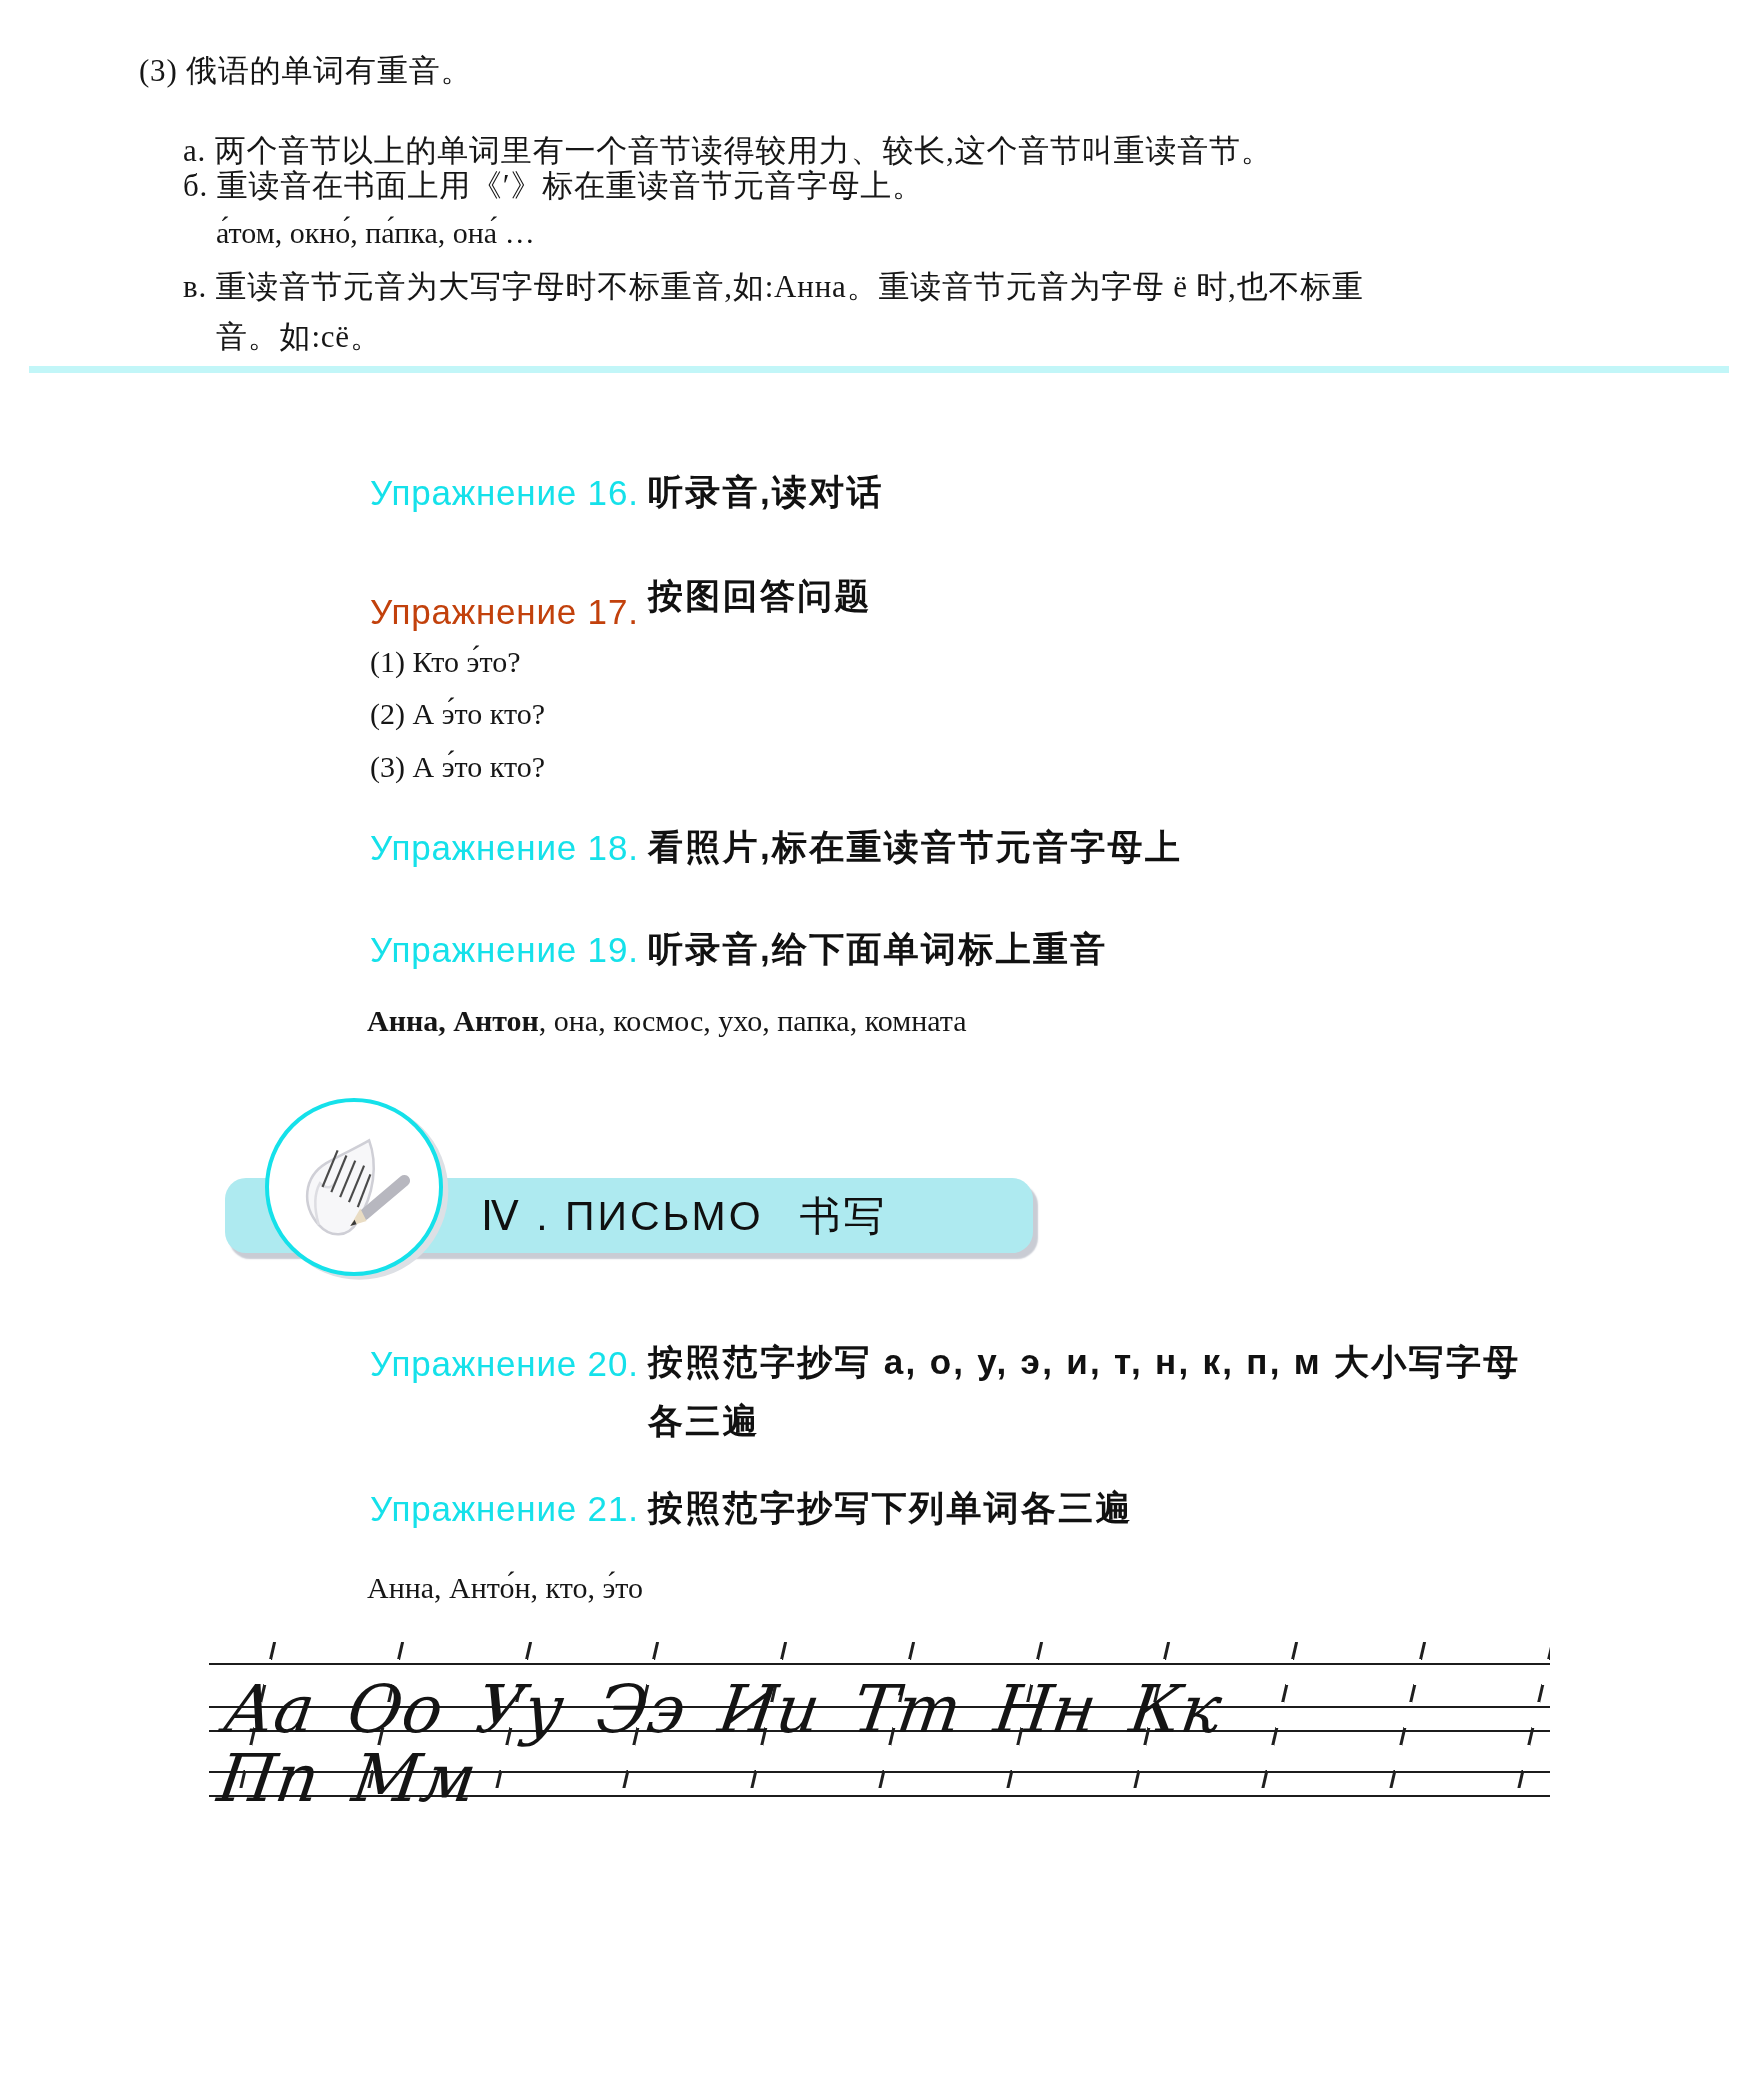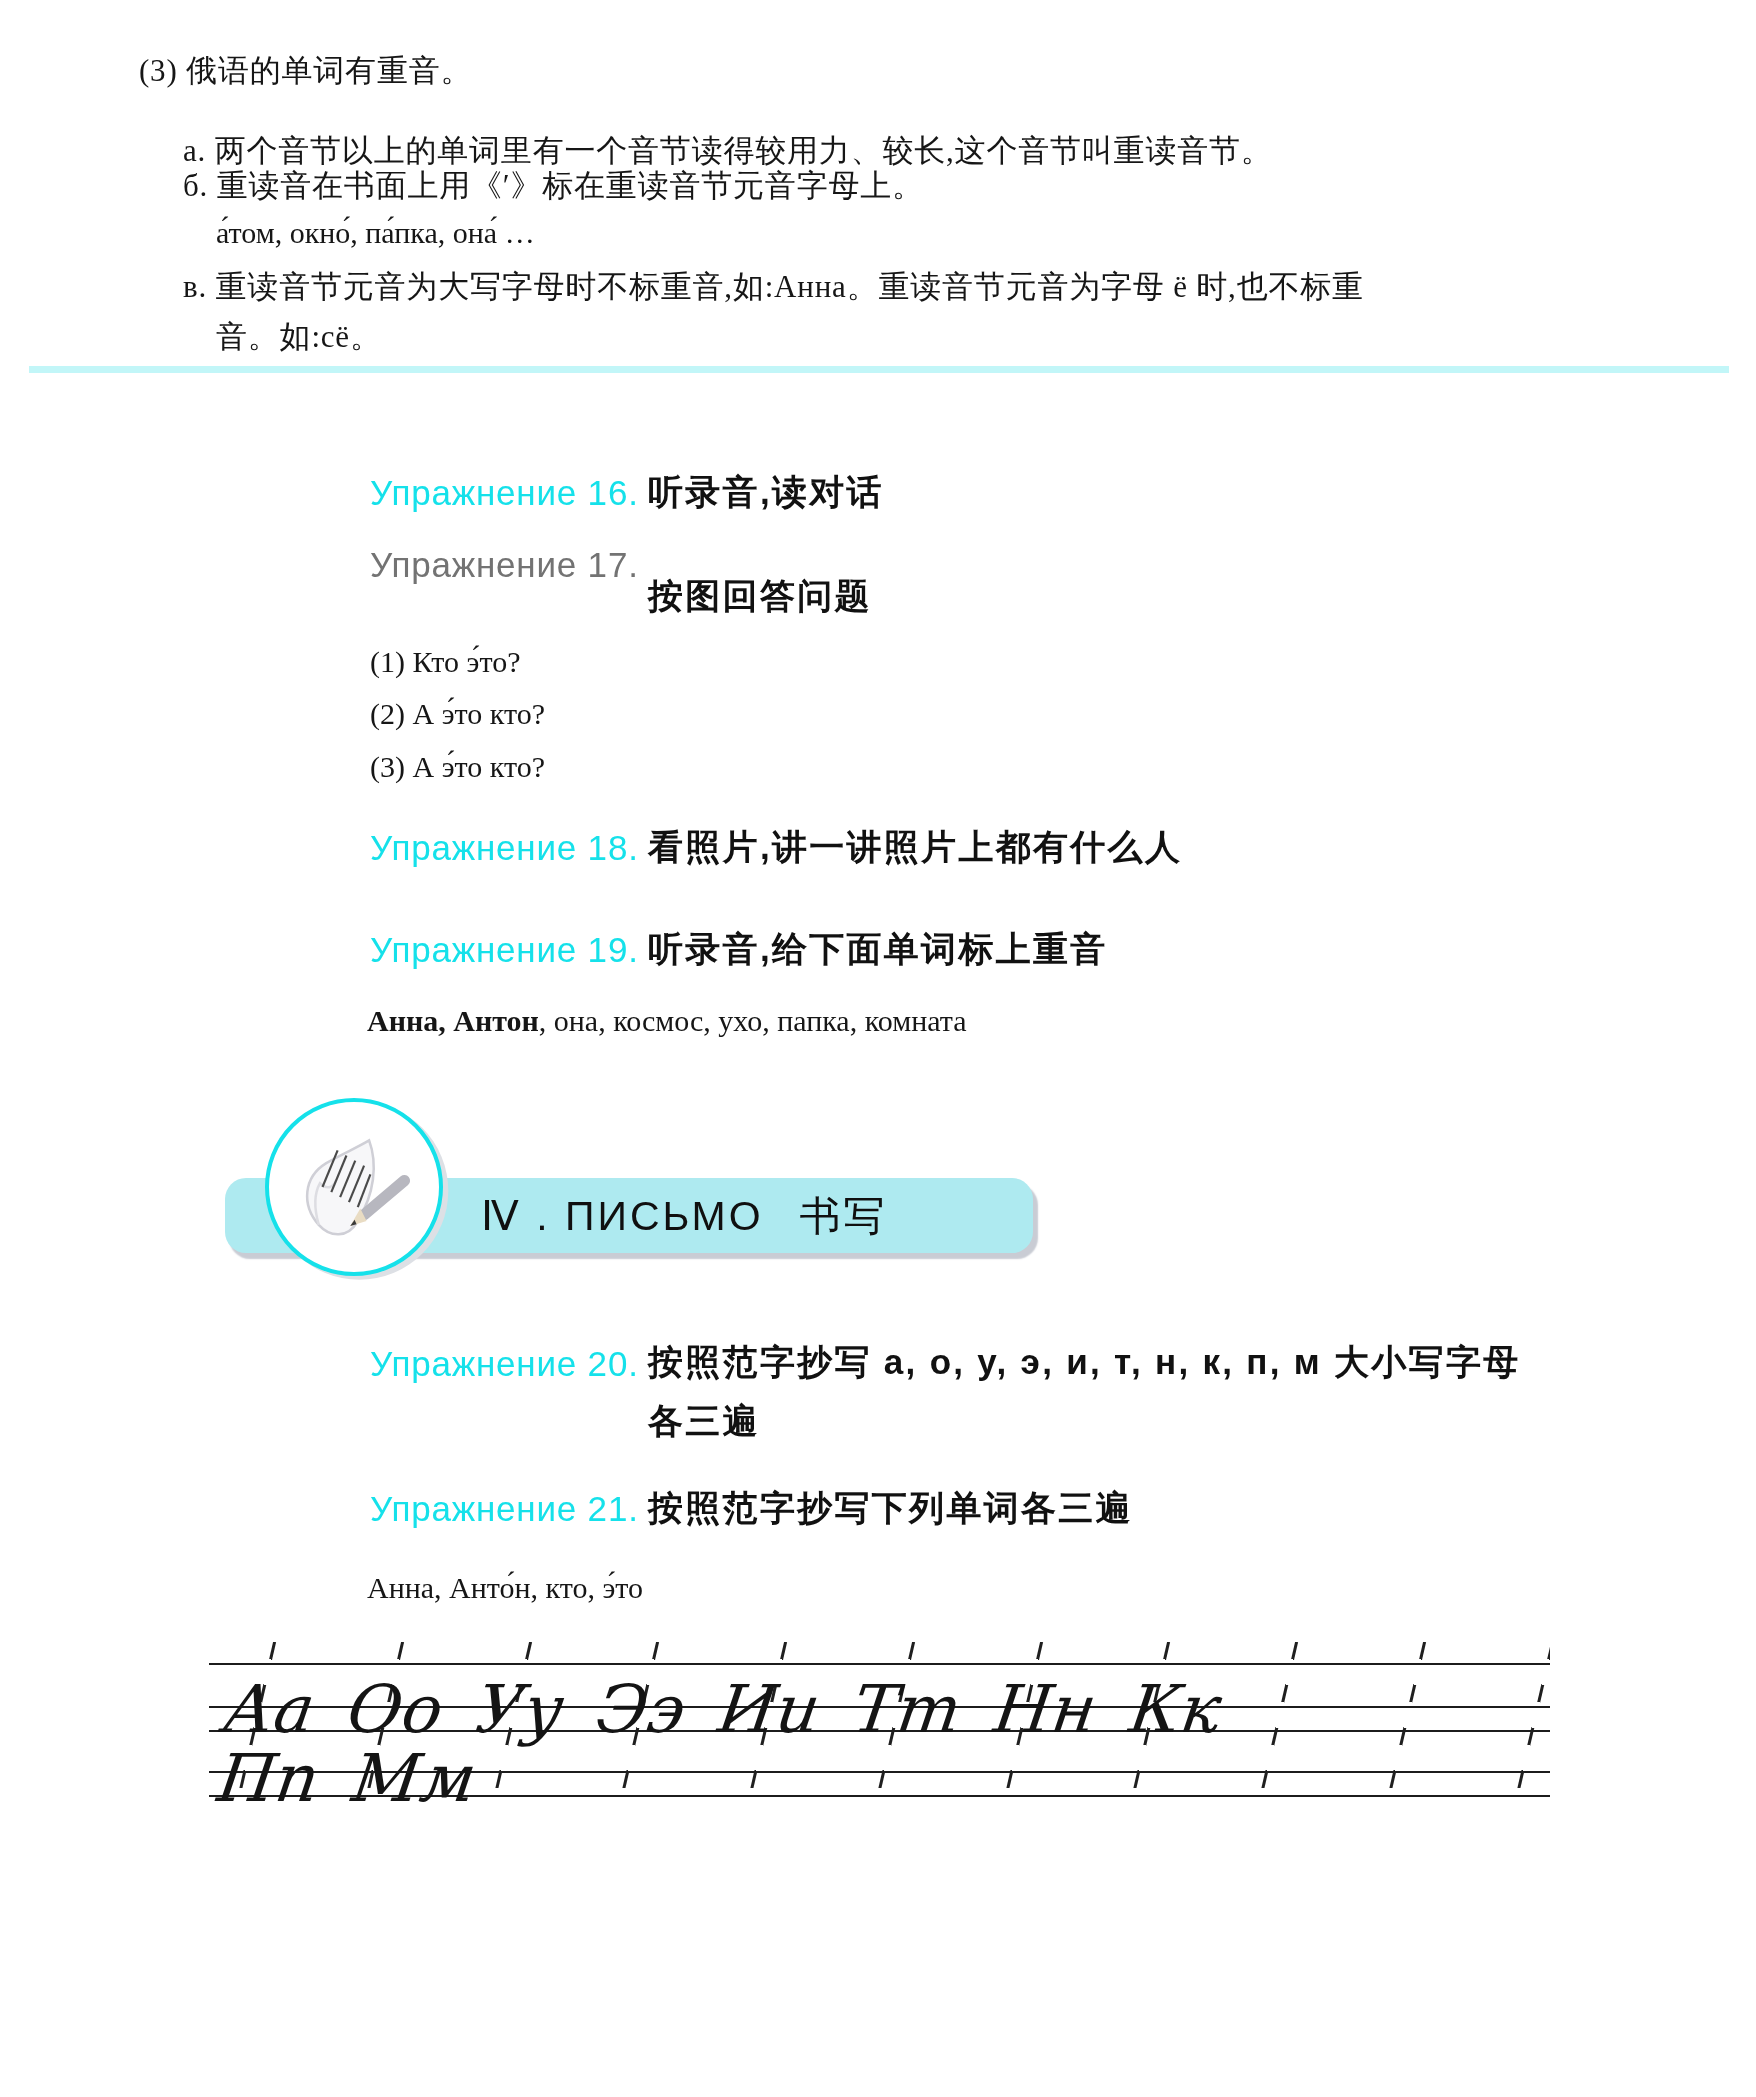--- a/index.html
+++ b/index.html
@@ -44,29 +44,29 @@
   <div class="abs note" style="left:183px;top:165px;">б. 重读音在书面上用《′》标在重读音节元音字母上。</div>
   <div class="abs rus" style="left:216px;top:216px;">а́том, окно́, па́пка, она́ …</div>
   <div class="abs note" style="left:183px;top:266px;">в. 重读音节元音为大写字母时不标重音,如:Анна。重读音节元音为字母 ё 时,也不标重</div>
   <div class="abs note" style="left:216px;top:316px;">音。如:сё。</div>
 
   <div class="divider" style="background: rgb(194, 246, 248);"></div>
 
   <div class="abs ex-label accent" style="left: 370px; top: 473px; color: rgb(21, 225, 234);">Упражнение 16.</div>
   <div class="abs ex-title" style="left:648px;top:469px;">听录音,读对话</div>
 
-  <div class="abs ex-label accent" style="left: 370px; top: 545px; color: #737373; text-align: center;">Упражнение 17.</div>
+  <div class="abs ex-label accent" style="left: 370px; top: 592px; color: #c2410c; text-align: center;">Упражнение 17.</div>
   <div class="abs ex-title" style="left:648px;top:573px;">按图回答问题</div>
 
   <div class="abs question" style="left:370px;top:645px;">(1) Кто э́то?</div>
   <div class="abs question" style="left:370px;top:697px;">(2) А э́то кто?</div>
   <div class="abs question" style="left:370px;top:750px;">(3) А э́то кто?</div>
 
   <div class="abs ex-label accent" style="left: 370px; top: 828px; color: rgb(21, 225, 234);">Упражнение 18.</div>
-  <div class="abs ex-title" style="left:648px;top:824px;">看照片,讲一讲照片上都有什么人</div>
+  <div class="abs ex-title" style="left:648px;top:824px;">看照片,标在重读音节元音字母上</div>
 
   <div class="abs ex-label accent" style="left: 370px; top: 930px; color: rgb(21, 225, 234);">Упражнение 19.</div>
   <div class="abs ex-title" style="left:648px;top:926px;">听录音,给下面单词标上重音</div>
 
   <div class="abs wordlist" style="left:367px;top:1004px;">
     <span style="font-weight:700;">Анна, Антон</span><span>, она, космос, ухо, папка, комната</span>
   </div>
 
   <div class="banner" style="background: rgb(174, 234, 240);"></div>
   <div class="banner-text">

